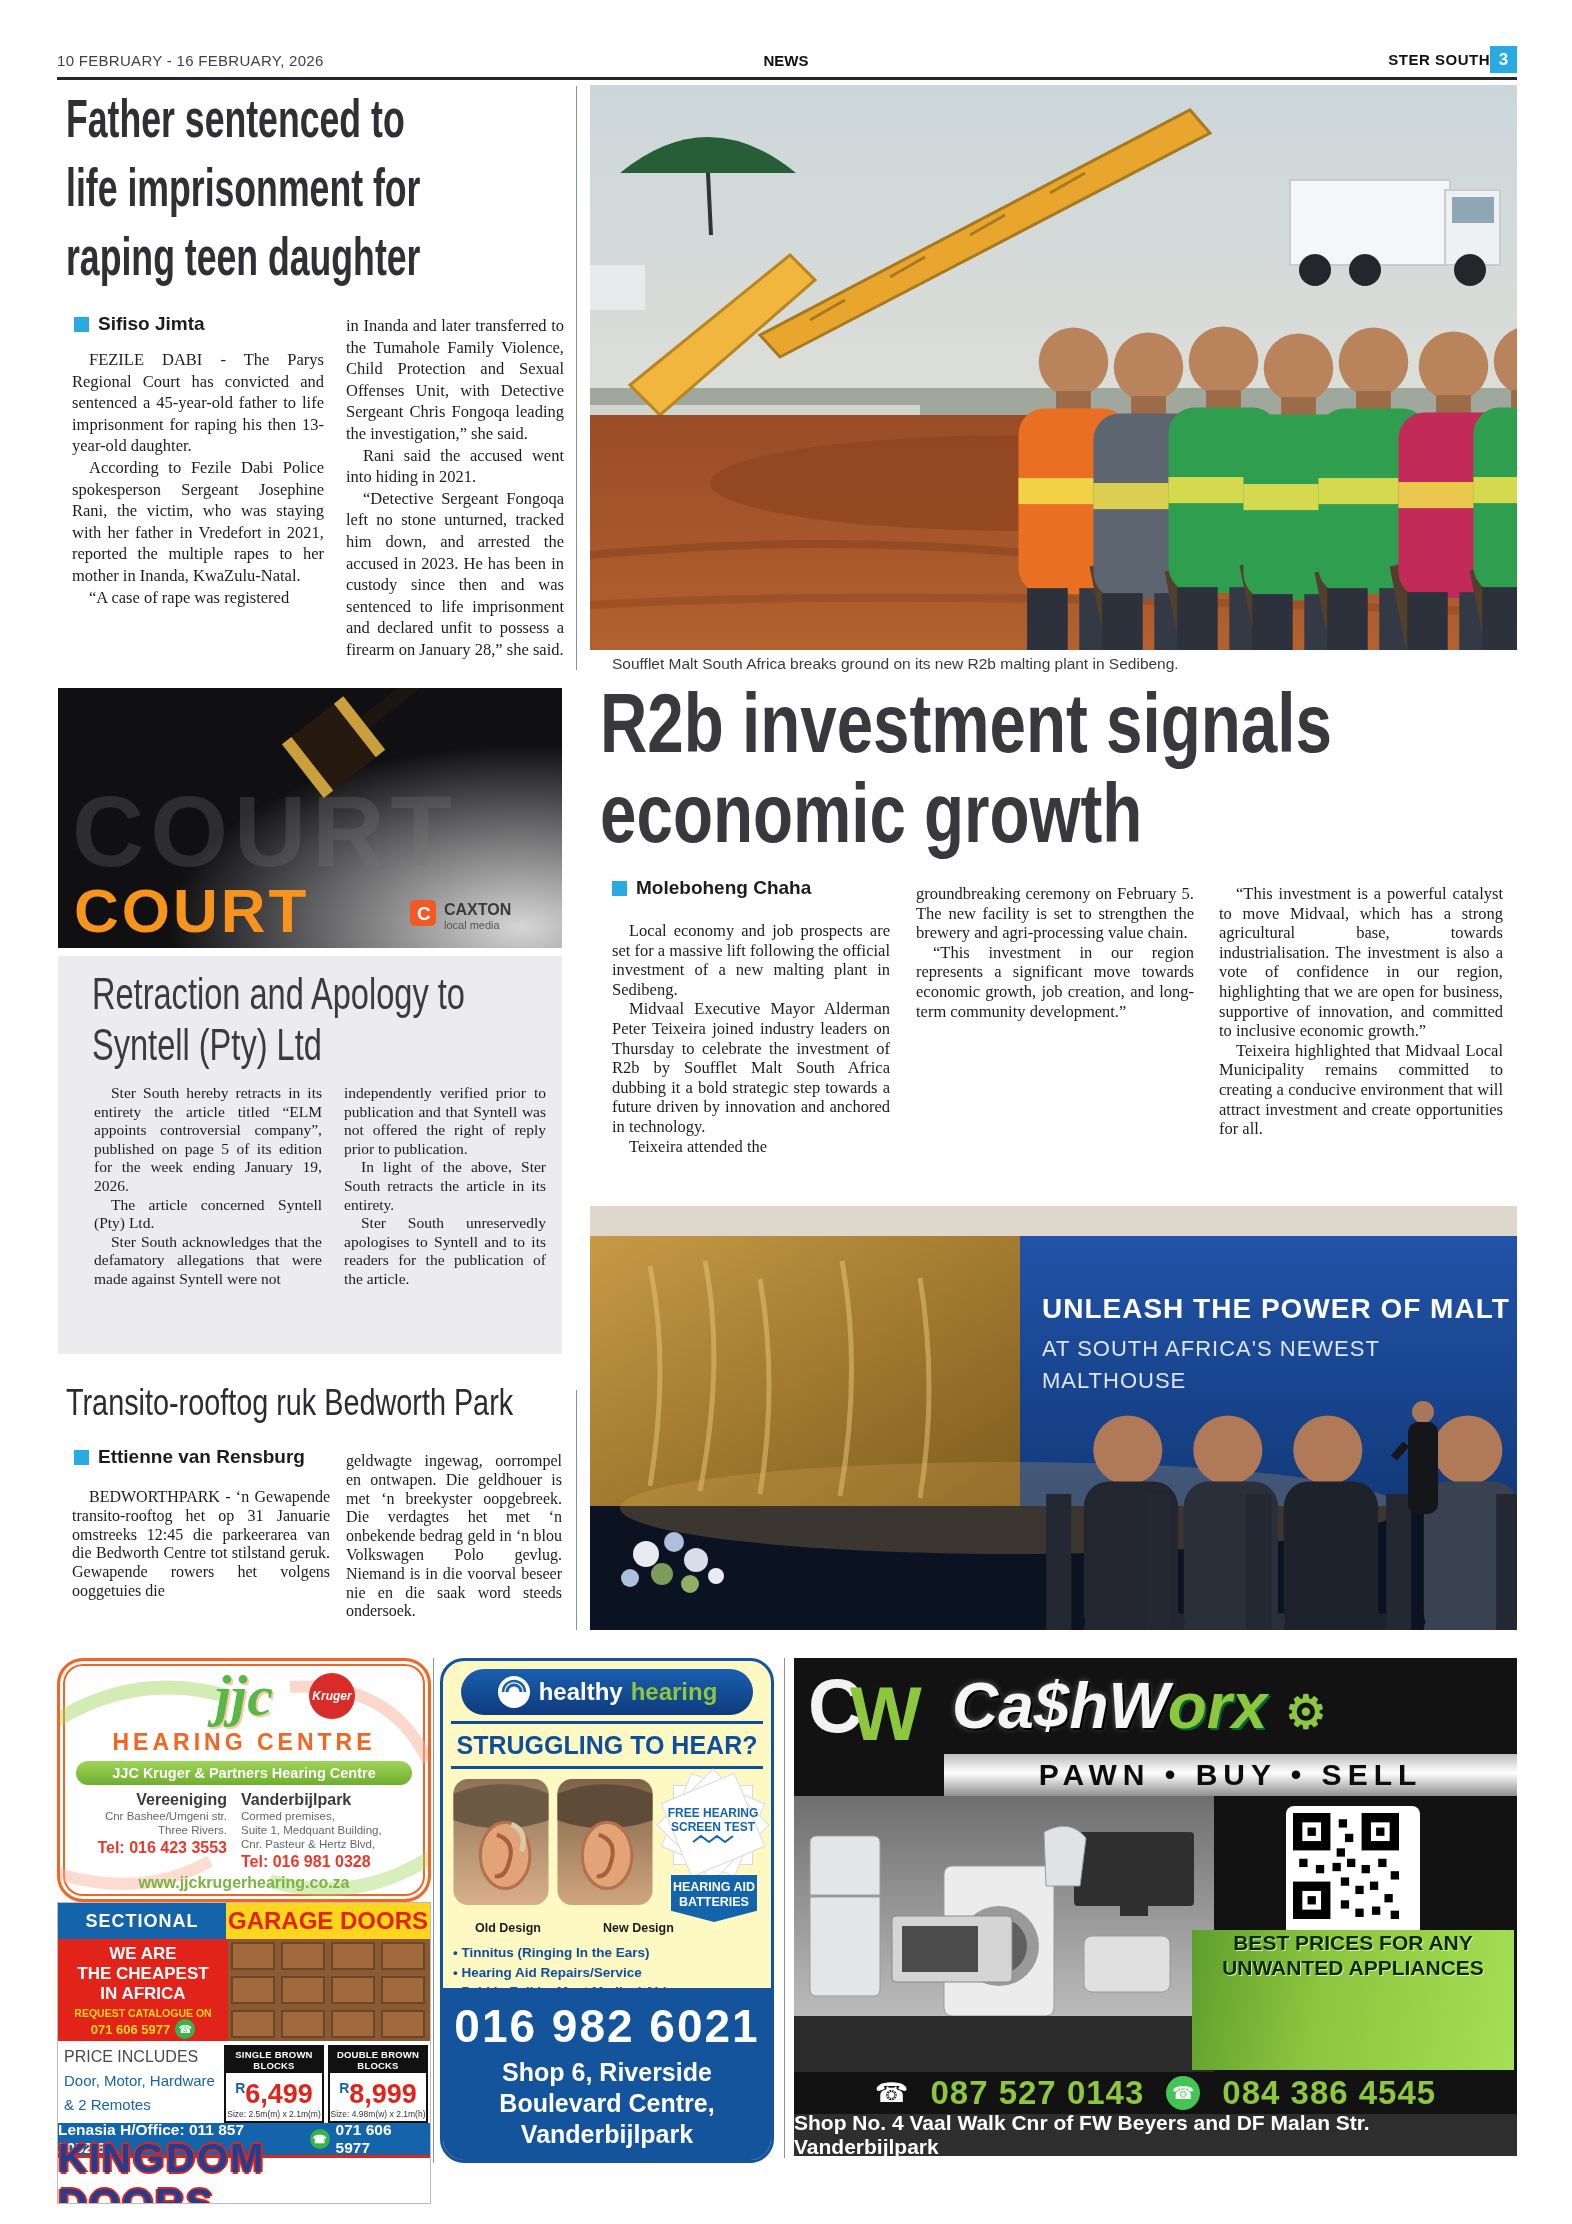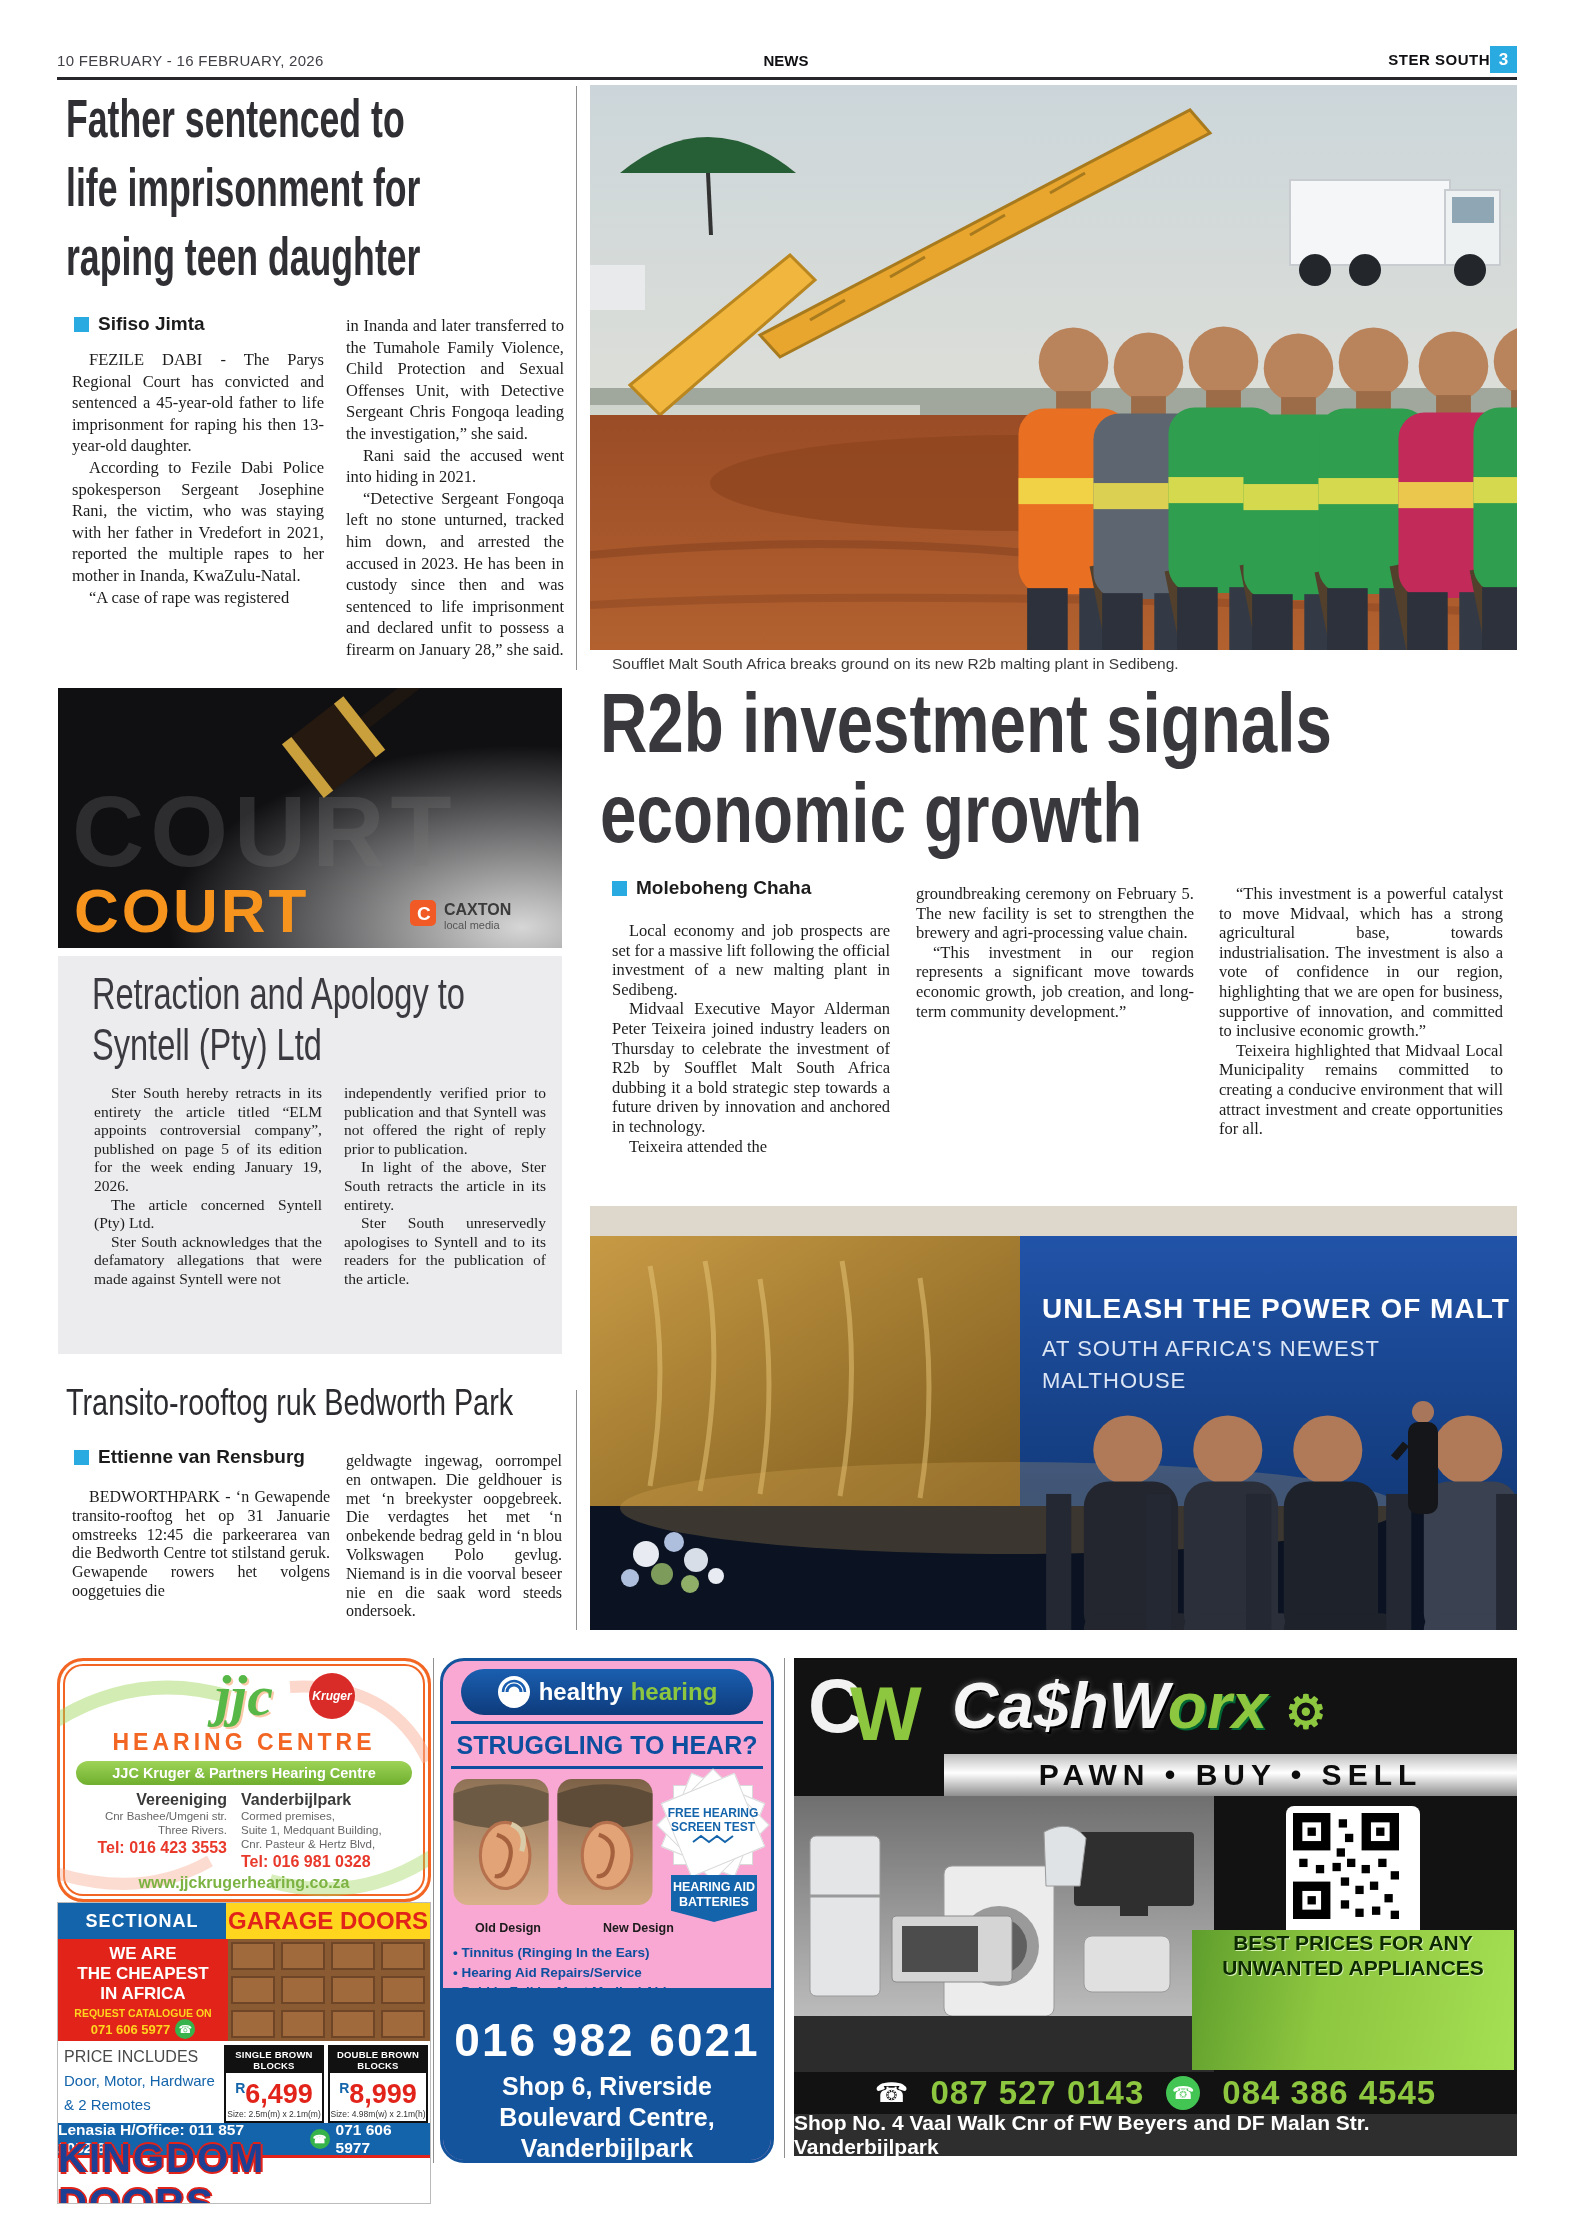--- a/index.html
+++ b/index.html
@@ -115,21 +115,21 @@
   .g-card .p{font-size:27px;font-weight:bold;color:#e2231a;line-height:30px}
   .g-card .p sup{font-size:14px;color:#1464ab}
   .g-card .s{font-size:8.5px;color:#333}
   .g-office{height:32px;background:#1464ab;color:#fff;font-size:15.5px;font-weight:bold;
             display:flex;align-items:center;justify-content:center;gap:6px}
   .g-logo{height:46px;border-top:3px solid #e2231a;display:flex;align-items:center;justify-content:center;
           font-size:40px;font-weight:bold;color:#1d3f94;letter-spacing:2px;
           text-shadow:-2px 0 0 #e2231a,2px 0 0 #e2231a,0 -2px 0 #e2231a,0 2px 0 #e2231a}
 
   
-  .ad-hear{left:440px;top:1658px;width:334px;height:505px;background:#f9a8d4;border:3px solid #14549c;
+  .ad-hear{left:440px;top:1658px;width:334px;height:505px;background:#fef9c3;border:3px solid #14549c;
            border-radius:24px;overflow:hidden;box-sizing:border-box}
   .hh-pill{margin:8px auto 0;width:292px;height:46px;background:linear-gradient(#1a5fb0,#0e3b7c);
            border-radius:24px;display:flex;align-items:center;justify-content:center;gap:8px}
   .hh-b1{color:#fff;font-size:24px;font-weight:bold}
   .hh-b2{color:#8dc63f;font-size:24px;font-weight:bold}
   .hh-head{color:#0d4f9e;font-size:25px;font-weight:bold;text-align:center;padding:7px 0 6px;
            border-bottom:3px solid #0d4f9e;margin:6px 8px 0;border-top:3px solid #0d4f9e}
   .hh-photos{display:flex;padding:10px 6px 0 10px;gap:8px;height:152px;box-sizing:border-box}
   .hh-ear{width:96px;height:126px}
   .hh-burstcol{position:relative;flex:1}
@@ -140,21 +140,21 @@
   .burst i:nth-child(4){transform:rotate(67.5deg)}
   .burst span{position:absolute;inset:0;display:flex;flex-direction:column;align-items:center;
               justify-content:center;color:#1464ab;font-size:12px;font-weight:bold;line-height:14px;text-align:center}
   .hh-badge{position:absolute;left:10px;top:96px;width:86px;background:#1464ab;color:#fff;
             font-size:12.5px;font-weight:bold;text-align:center;line-height:15px;padding:5px 0 12px;
             clip-path:polygon(0 0,100% 0,100% 76%,50% 100%,0 76%)}
   .hh-labels{display:flex;font-size:12.5px;font-weight:bold;color:#1b1b1b;padding-left:32px;gap:62px}
   .hh-bullets{padding:8px 10px 0;color:#0d4f9e;font-size:13.5px;font-weight:bold;line-height:19.5px}
   .hh-bullets p{margin:0}
   .hh-foot{position:absolute;left:0;right:0;bottom:0;height:172px;background:#14549c;color:#fff;text-align:center}
-  .hh-phone{font-size:46px;font-weight:bold;letter-spacing:2px;margin-top:25px}
+  .hh-phone{font-size:46px;font-weight:bold;letter-spacing:2px;margin-top:11px}
   .hh-addr{font-size:25px;font-weight:bold;line-height:31px;margin-top:4px}
 
   
   .ad-cw{left:794px;top:1658px;width:723px;height:498px;background:#121212;overflow:hidden}
   .cw-top{position:relative;height:96px}
   .cw-c{position:absolute;left:14px;top:6px;font-size:76px;font-weight:bold;color:#f2f2f2;line-height:84px}
   .cw-w{position:absolute;left:56px;top:14px;font-size:76px;font-weight:bold;color:#8dc63f;line-height:84px}
   .cw-brand{position:absolute;left:158px;top:8px;font-size:64px;font-weight:bold;font-style:italic;line-height:80px}
   .cw-p1{color:#f5f5f5;text-shadow:2px 2px 0 #000,0 0 6px #666}
   .cw-p2{color:#8dc63f;text-shadow:2px 2px 0 #063}

